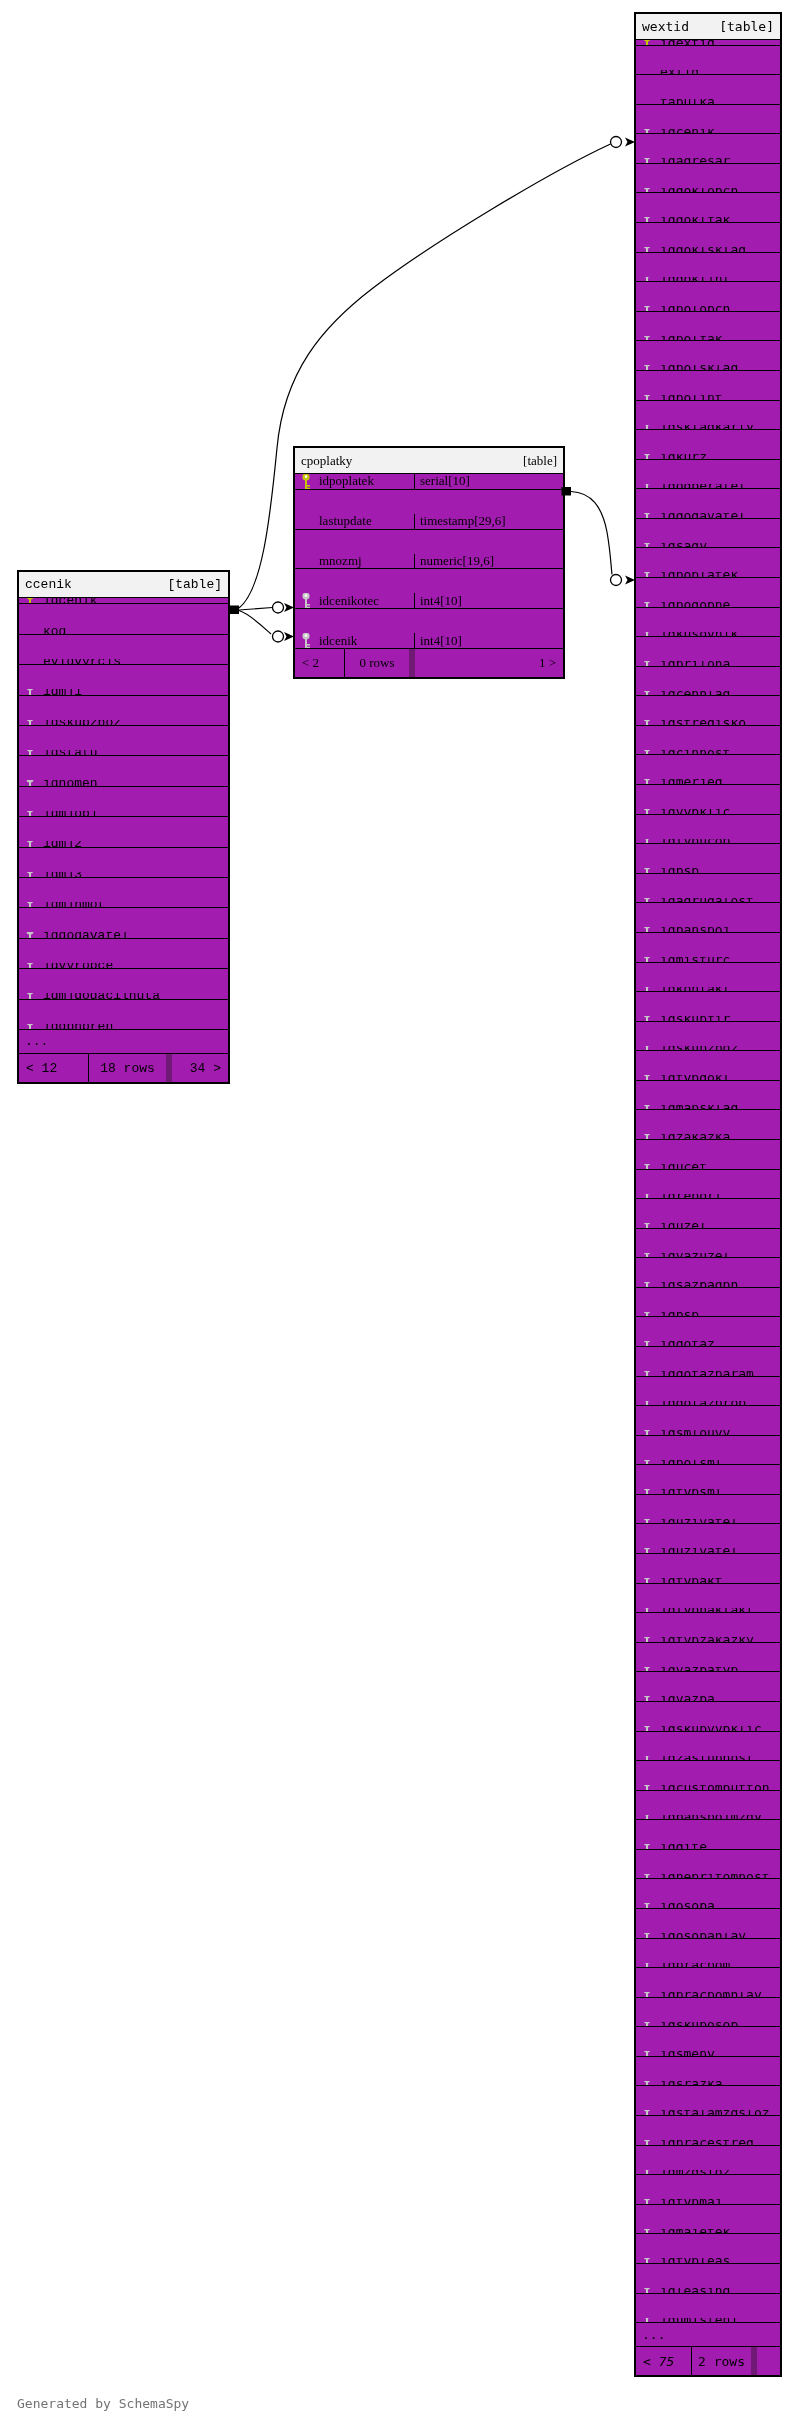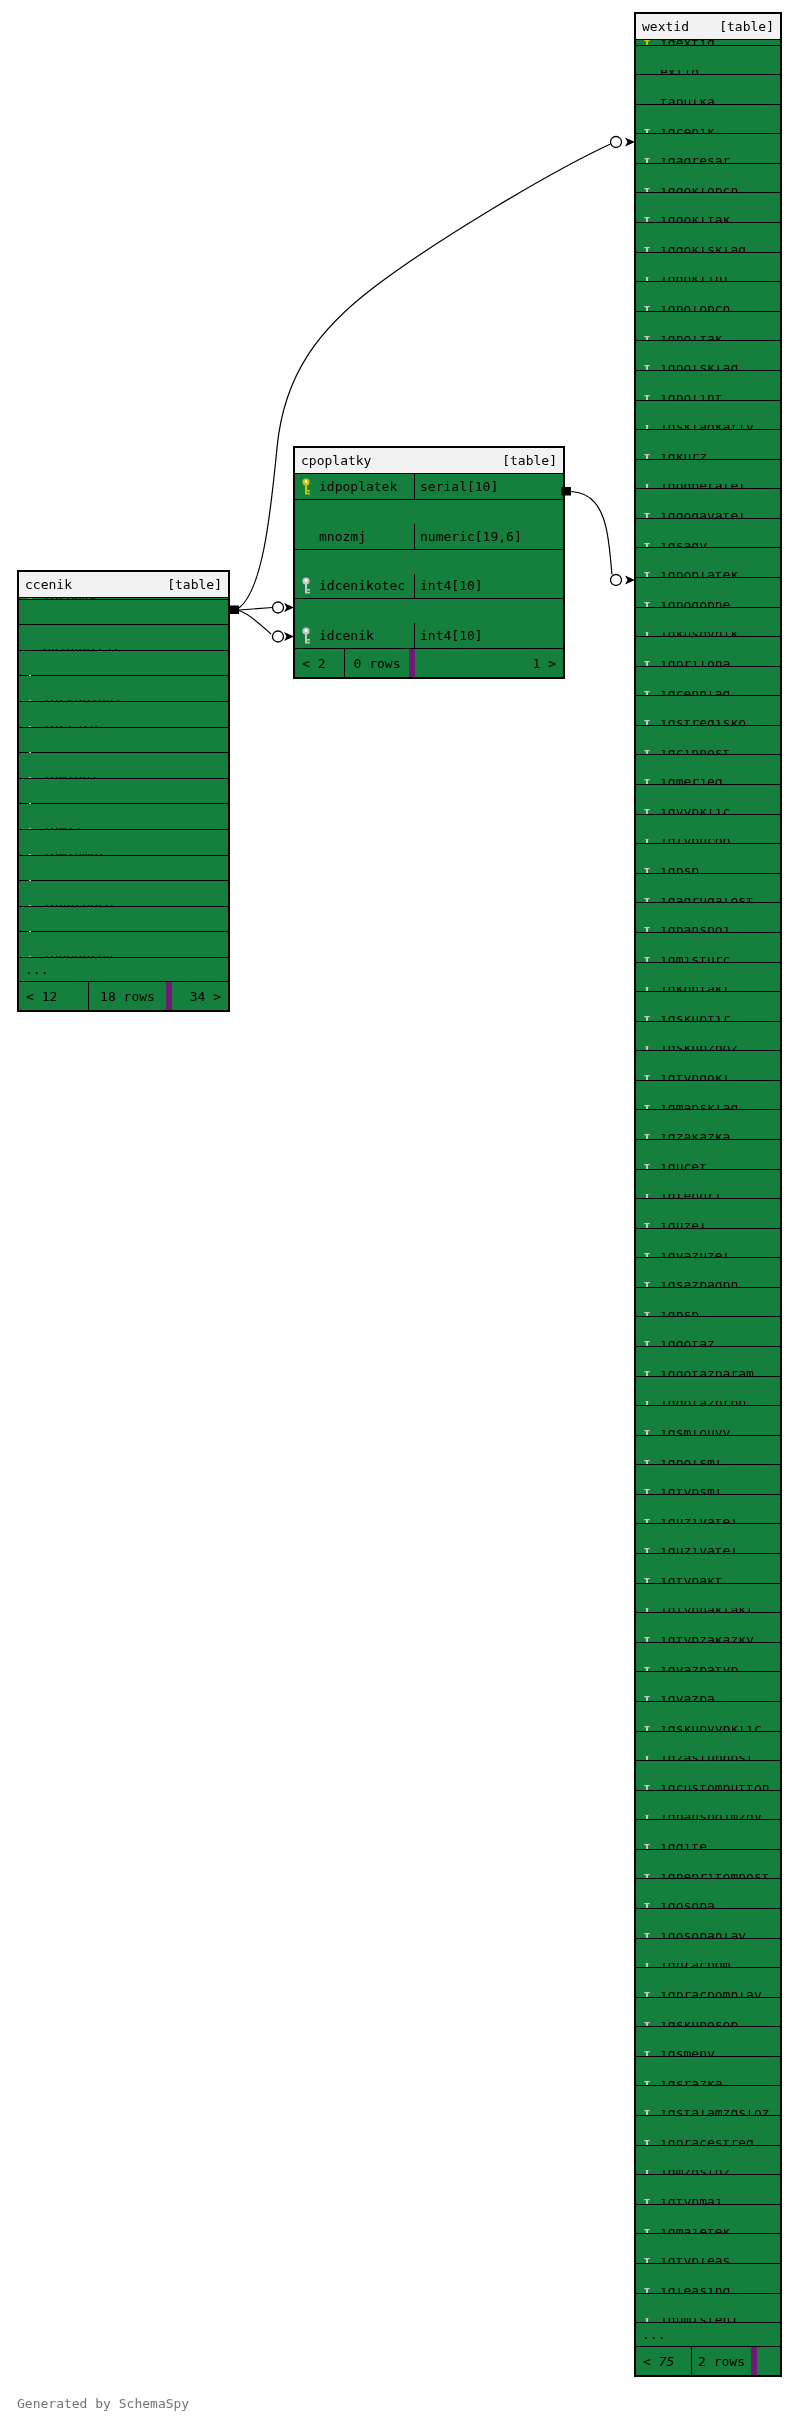--- a/index.html
+++ b/index.html
@@ -5,24 +5,24 @@
   html,body { margin:0; padding:0; }
   body {
     width:796px; height:2431px; position:relative; background:#ffffff;
     font-family:"DejaVu Sans Mono","Liberation Mono",monospace;
     color:#000;
   }
   #lines { position:absolute; left:0; top:0; z-index:10; pointer-events:none; }
 
   .table-box {
     position:absolute; box-sizing:border-box; border:2px solid #000;
-    background:#15803d; display:flex; flex-direction:column; z-index:2;justify-content:flex-end;
+    background:#a21caf; display:flex; flex-direction:column; z-index:2;justify-content:flex-end;
   }
-  #tbl-ccenik    { left:17px;  top:570px; width:213px; height:442px; }
-  #tbl-cpoplatky { left:293px; top:446px; width:272px; height:233px; }
+  #tbl-ccenik    { left:17px;  top:570px; width:213px; height:514px;font-family:Liberation Mono, monospace; }
+  #tbl-cpoplatky { left:293px; top:446px; width:272px; height:233px;font-family:Liberation Serif, serif; }
   #tbl-wextid    { left:634px; top:12px;  width:148px; height:2365px; }
 
   .tbl-header {
     flex:0 0 26px; background:#f2f2f2; border-bottom:1px solid #000;
     display:flex; align-items:center; justify-content:space-between;
     padding:0 6px; font-size:13px; box-sizing:border-box;
   }
   .tbl-rows { flex:1 1 auto; display:flex; flex-direction:column; min-height:0;gap:24px; }
   .tbl-row {
     flex:1 1 0; min-height:0; display:flex; align-items:center;
@@ -318,20 +318,35 @@
               <rect x="5" y="7" width="2" height="9.5" fill="currentColor"></rect>
               <rect x="7" y="12" width="3" height="1.6" fill="currentColor"></rect>
               <rect x="7" y="14.8" width="3" height="1.6" fill="currentColor"></rect>
             </svg>
           </span>
           <span class="row-name">idpoplatek</span>
         </span>
         <span class="cell-type">serial[10]</span>
       </div>
 
+      <div class="tbl-row">
+        <span class="cell-name">
+          <span class="row-icon icon-none">
+            <svg width="12" height="17" viewBox="0 0 12 17">
+              <circle cx="6" cy="4" r="3.6" fill="currentColor"></circle>
+              <circle cx="6" cy="3.6" r="1.3" fill="#fff"></circle>
+              <rect x="5" y="7" width="2" height="9.5" fill="currentColor"></rect>
+              <rect x="7" y="12" width="3" height="1.6" fill="currentColor"></rect>
+              <rect x="7" y="14.8" width="3" height="1.6" fill="currentColor"></rect>
+            </svg>
+          </span>
+          <span class="row-name">lastupdate</span>
+        </span>
+        <span class="cell-type">timestamp[29,6]</span>
+      </div>
 
       <div class="tbl-row">
         <span class="cell-name">
           <span class="row-icon icon-none">
             <svg width="12" height="17" viewBox="0 0 12 17">
               <circle cx="6" cy="4" r="3.6" fill="currentColor"></circle>
               <circle cx="6" cy="3.6" r="1.3" fill="#fff"></circle>
               <rect x="5" y="7" width="2" height="9.5" fill="currentColor"></rect>
               <rect x="7" y="12" width="3" height="1.6" fill="currentColor"></rect>
               <rect x="7" y="14.8" width="3" height="1.6" fill="currentColor"></rect>

